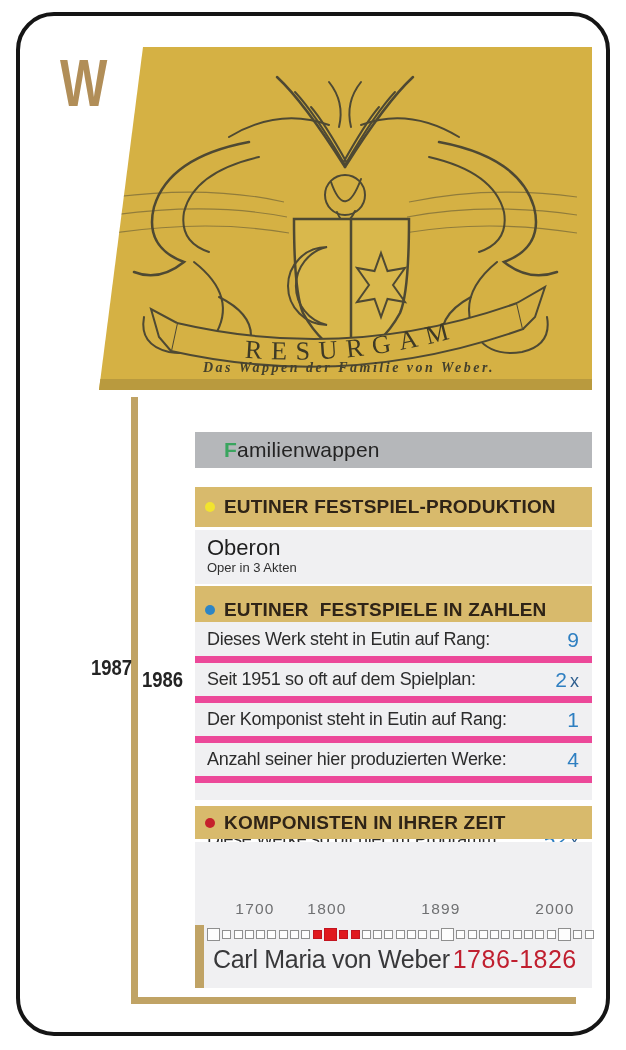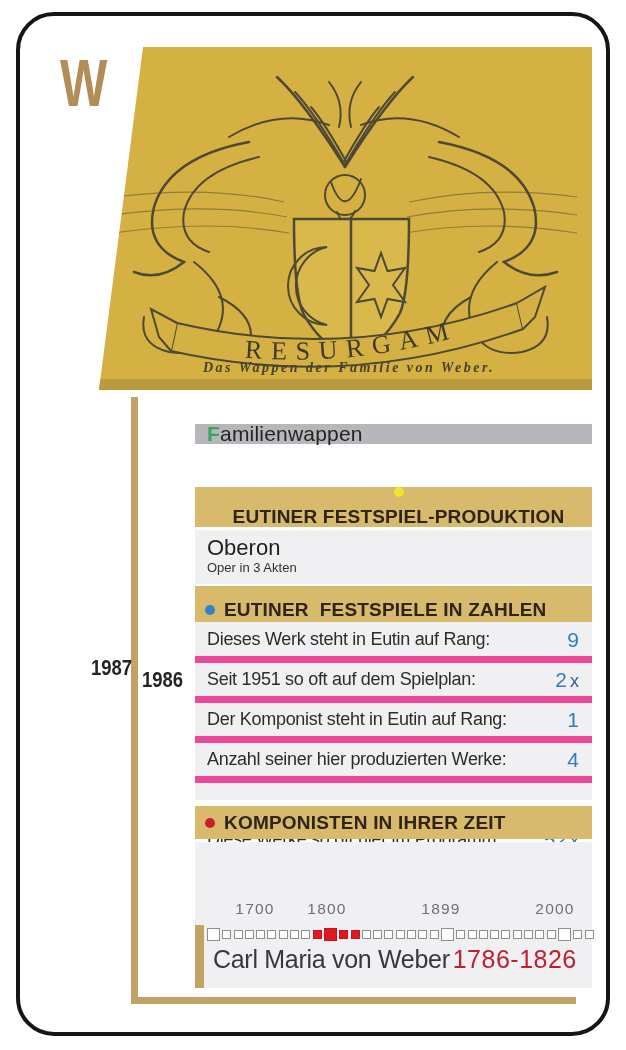--- a/index.html
+++ b/index.html
@@ -30,26 +30,26 @@
   }
   .year-left{left:84px;top:657px;width:44px;text-align:right;transform:scaleX(0.84);transform-origin:right top;}
   .year-right{left:142px;top:669px;transform:scaleX(0.84);transform-origin:left top;}
 
   
   .col{position:absolute;left:195px;top:400px;width:397px;height:590px;}
   .bar{position:absolute;left:0;width:397px;display:flex;align-items:center;box-sizing:border-box;}
   .bullet{width:10px;height:10px;border-radius:50%;flex:0 0 auto;}
   .navy{top:0;height:40px;background:#15395e;padding-left:14px;gap:10px;}
   .navy .bar-title{color:#f3f0e3;font-size:20px;font-weight:600;letter-spacing:0.8px;}
-  .graybar{top:24px;height:20px;background:#b5b7ba;padding-left:12px;}
+  .graybar{top:32px;height:36px;background:#b5b7ba;padding-left:29px;}
   .graybar .cat{font-size:21px;color:#242424;letter-spacing:0.2px;}
   .finit{color:#3aa55f;font-weight:600;}
   .goldbar{background:#d8ba6c;padding-left:10px;gap:9px;}
   .goldbar .bar-title{color:#2f2417;font-size:19px;font-weight:700;letter-spacing:0.2px;white-space:pre;}
-  .gold1{top:87px;height:40px;flex-direction:column;}
+  .gold1{top:87px;height:40px;}
   .gold2{top:186px;height:48px;}
   .gold3{top:406px;height:33px;}
   .workbox{
     position:absolute;left:0;top:130px;width:397px;height:54px;background:#f0f0f2;
     box-sizing:border-box;padding:5px 12px 0 12px;
   }
   .work-title{font-size:22px;color:#1f1f1f;line-height:1.15;}
   .work-sub{font-size:13px;color:#303030;line-height:1.2;}
   .statsbox{
     position:absolute;left:0;top:222px;width:397px;height:178px;background:#f0f0f2;

